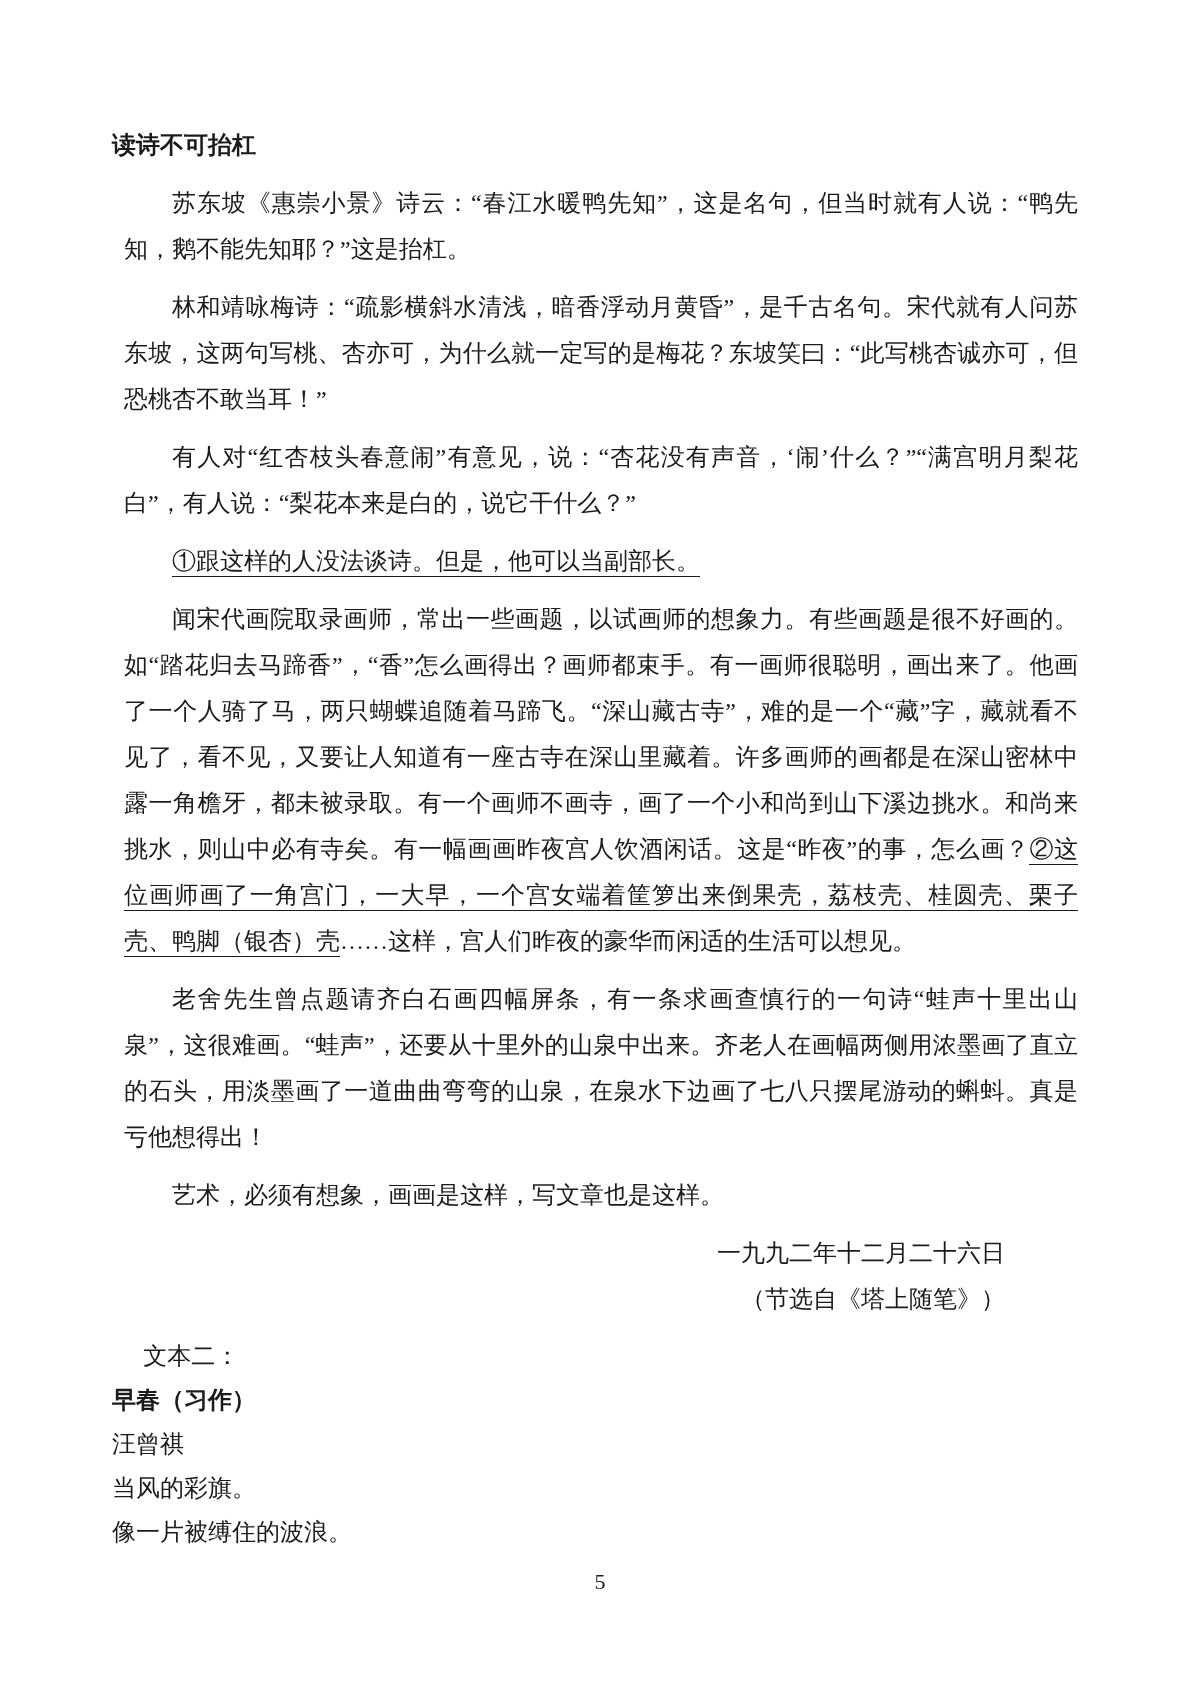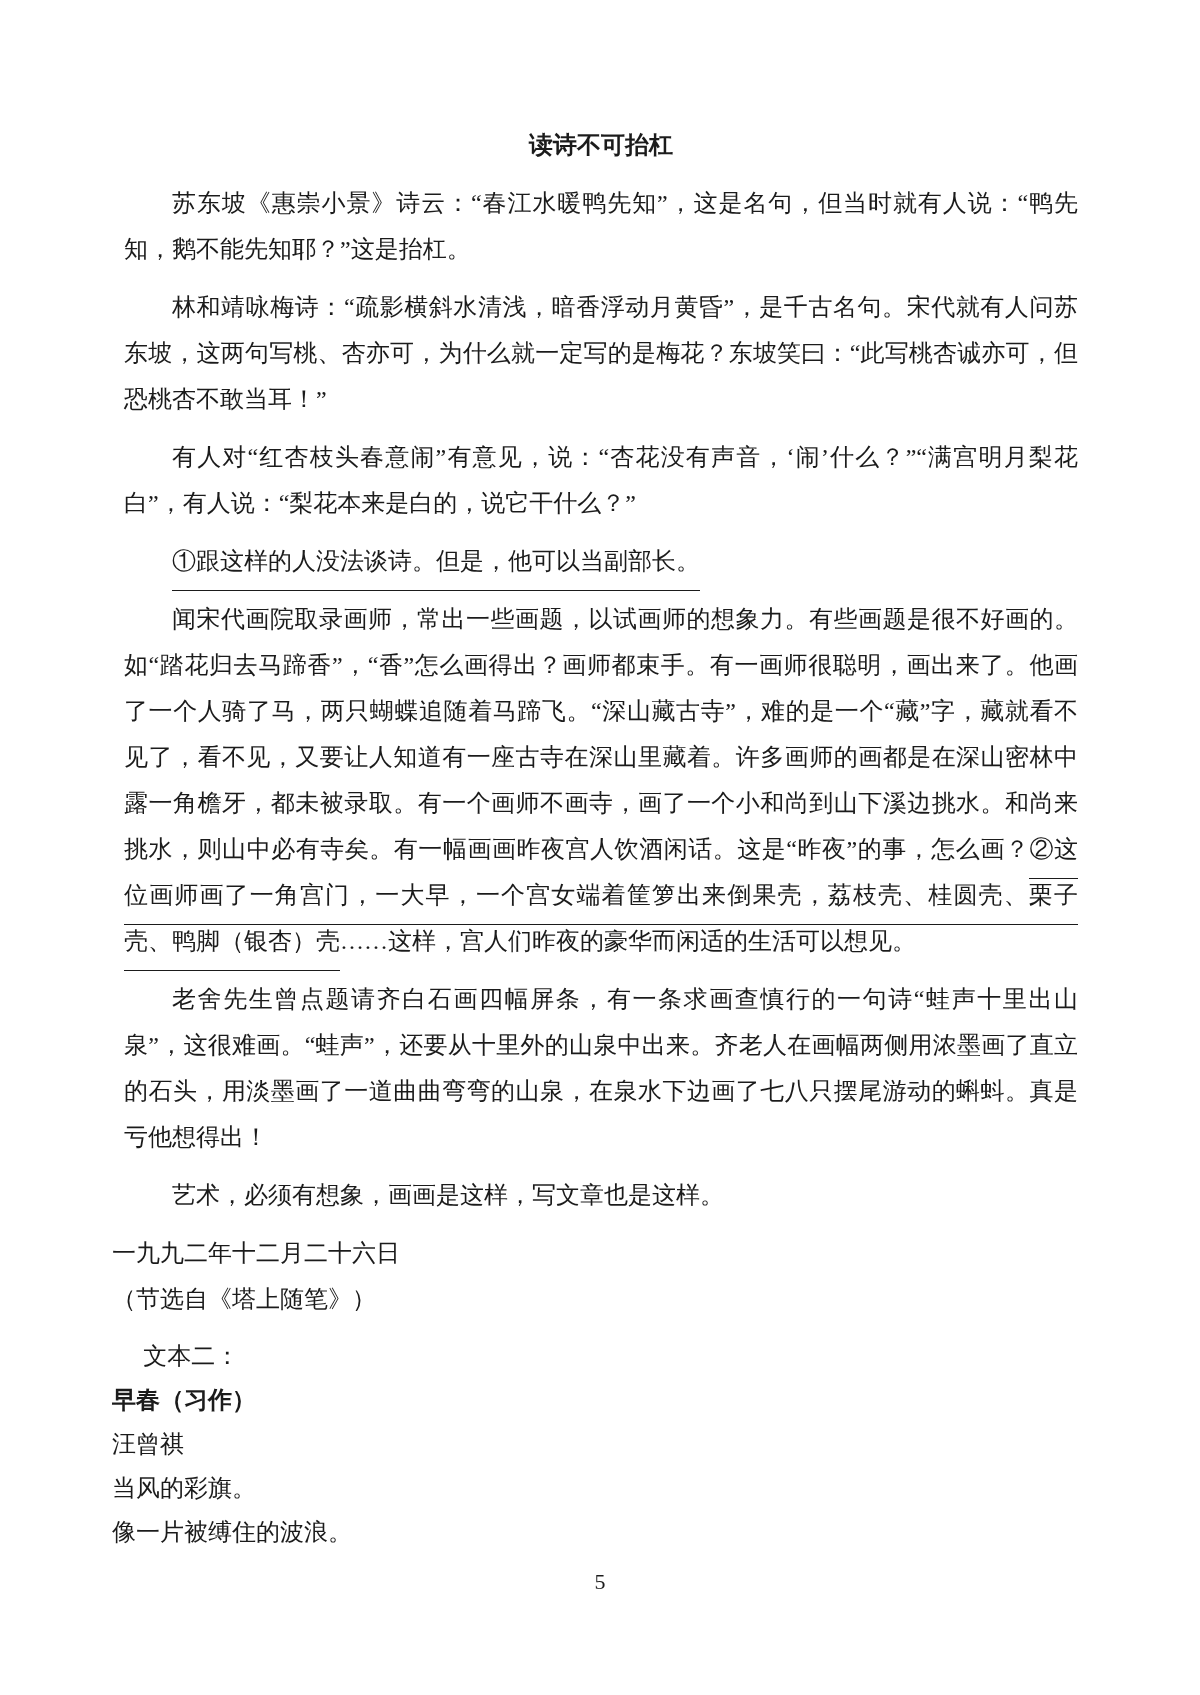--- a/index.html
+++ b/index.html
@@ -22,35 +22,35 @@
     right: 110px;
     top: 122px;
     font-size: 24px;
     line-height: 46px;
     text-align: justify;
   }
   .heading {
     margin: 0;
     font-size: 24px;
     font-weight: bold;
-    text-align: center;
+    text-align: left;
     text-indent: 0;
   }
   .para {
     margin: 12px;
     text-indent: 2em;
   }
   .u {
     border-bottom: 1.5px solid currentColor;
-    padding-bottom: 16px;
+    padding-bottom: 2px;
   }
   .right-line {
     margin: 0;
     text-indent: 0;
-    text-align: left;
+    text-align: right;
     padding-right: 85px;
   }
   .text2 {
     margin-top: 12px;
     line-height: 44px;
   }
   .t2-label {
     margin: 0;
     text-indent: 1.3em;
     text-align: left;

